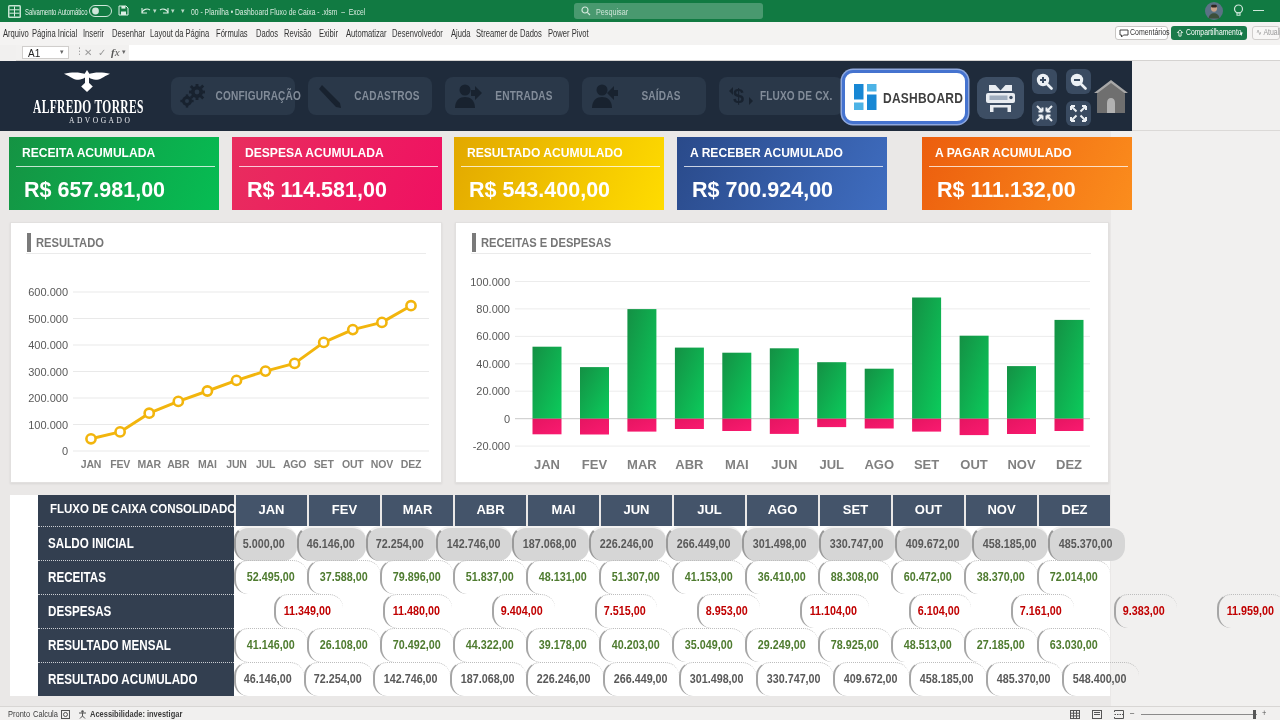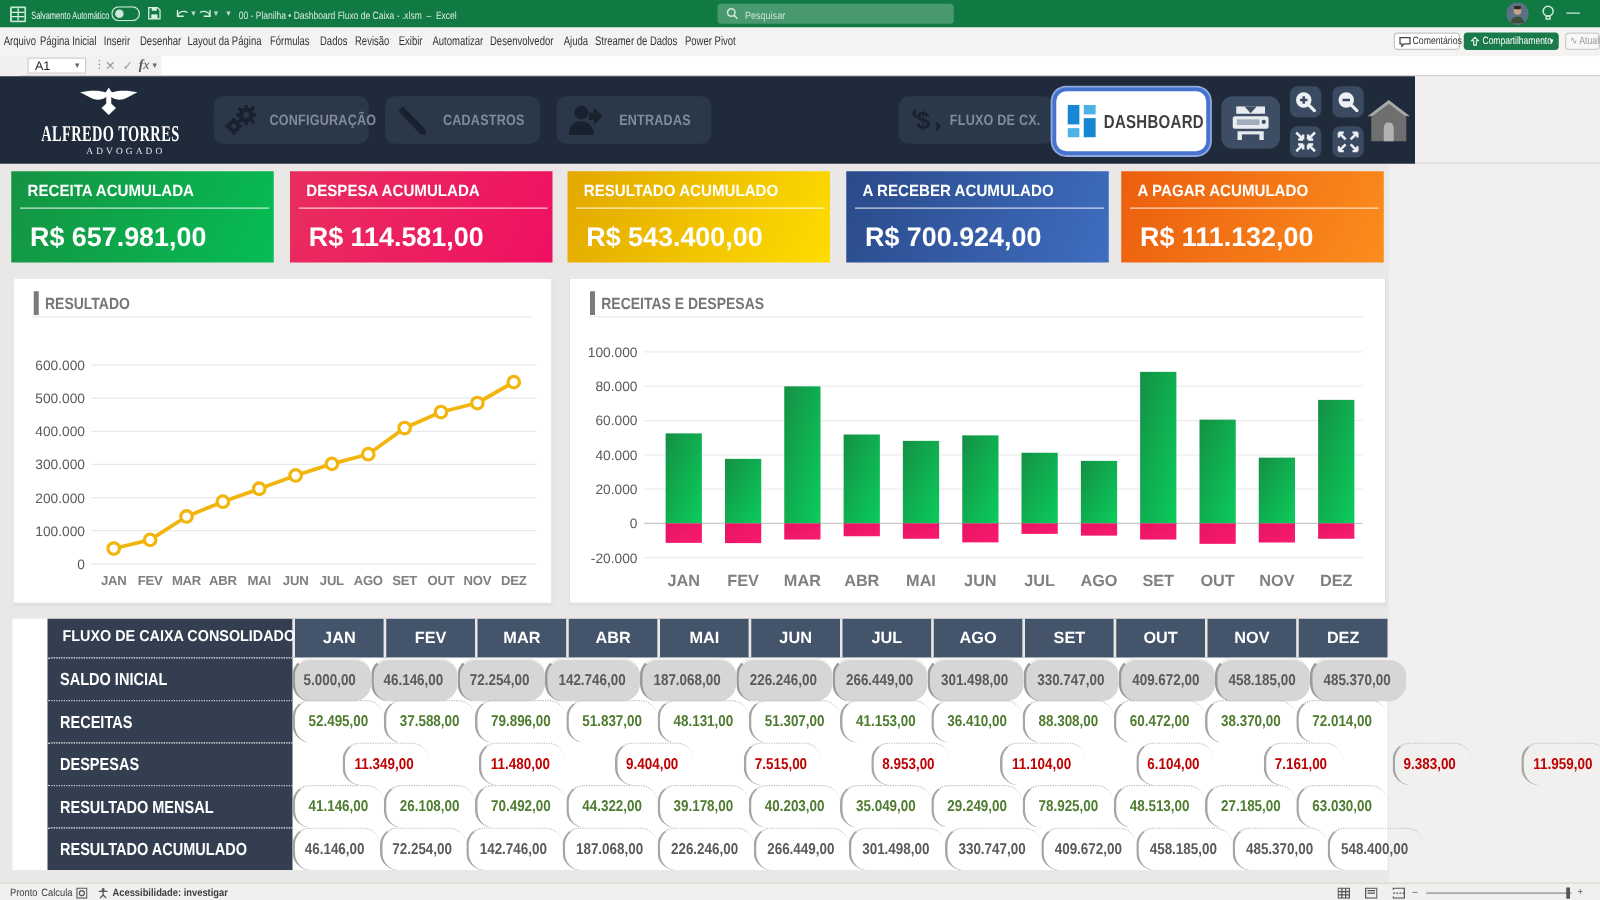--- a/index.html
+++ b/index.html
@@ -181,21 +181,21 @@
 <div class="kpi" style="left:454px;background:linear-gradient(115deg,#e2a800 0%,#ffdc00 100%)">
   <div class="h">RESULTADO ACUMULADO</div>
     <div class="l"></div>
     <div class="v">R$ 543.400,00</div>
 </div>
 <div class="kpi" style="left:677px;background:linear-gradient(115deg,#2a4a8a 0%,#3f6dc0 100%)">
   <div class="h">A RECEBER ACUMULADO</div>
     <div class="l"></div>
     <div class="v">R$ 700.924,00</div>
 </div>
-<div class="kpi" style="left:897px;background:linear-gradient(115deg,#ec5e0e 0%,#fb8d1d 100%)">
+<div class="kpi" style="left:922px;background:linear-gradient(115deg,#ec5e0e 0%,#fb8d1d 100%)">
   <div class="h">A PAGAR ACUMULADO</div>
     <div class="l"></div>
     <div class="v">R$ 111.132,00</div>
 </div>
 
 <div class="card" style="left:10px;width:432px">
   <div class="bar"></div>
     <div class="ttl">RESULTADO</div>
     <div class="hr" style="width:400px"></div>
   <svg class="abs" style="left:0;top:0" width="430" height="259" viewBox="0 0 430 259">
@@ -373,20 +373,28 @@
     </svg>
   </div>
   <div class="navbtn" style="left:445px">
       <span>ENTRADAS</span>
     <svg class="abs" style="left:8px;top:5px" width="30" height="28" viewBox="0 0 30 28" fill="#18222f">
       <circle cx="12" cy="8" r="5.5"></circle>
       <path d="M2 26 C2 18,7 15,12 15 C17 15,22 18,22 26 Z"></path>
       <path d="M20 6 h6 v4 h4 l-7 7 -7-7 h4 z" transform="rotate(-90 23 11)"></path>
     </svg>
   </div>
+  <div class="navbtn" style="left:582px">
+      <span>SAÍDAS</span>
+    <svg class="abs" style="left:8px;top:5px" width="30" height="28" viewBox="0 0 30 28" fill="#18222f">
+      <circle cx="12" cy="8" r="5.5"></circle>
+      <path d="M2 26 C2 18,7 15,12 15 C17 15,22 18,22 26 Z"></path>
+      <path d="M20 6 h6 v4 h4 l-7 7 -7-7 h4 z" transform="rotate(90 23 11)"></path>
+    </svg>
+  </div>
   <div class="navbtn" style="left:719px">
       <span style="left:34px">FLUXO DE CX.</span>
     <svg class="abs" style="left:8px;top:6px" width="28" height="26" viewBox="0 0 28 26" fill="#18222f">
       <text x="6" y="20" font-size="20" font-weight="bold" font-family="Liberation Sans" fill="#18222f">$</text>
       <path d="M2 8 l4-4 v8 z"></path>
         <path d="M26 18 l-4 4 v-8 z"></path>
     </svg>
   </div>
 
   <div class="abs" style="left:842px;top:9px;width:126px;height:54px;background:#fff;border:3.5px solid #4573cf;border-radius:11px;box-shadow:0 0 0 1.5px #8fa8dd"></div>

